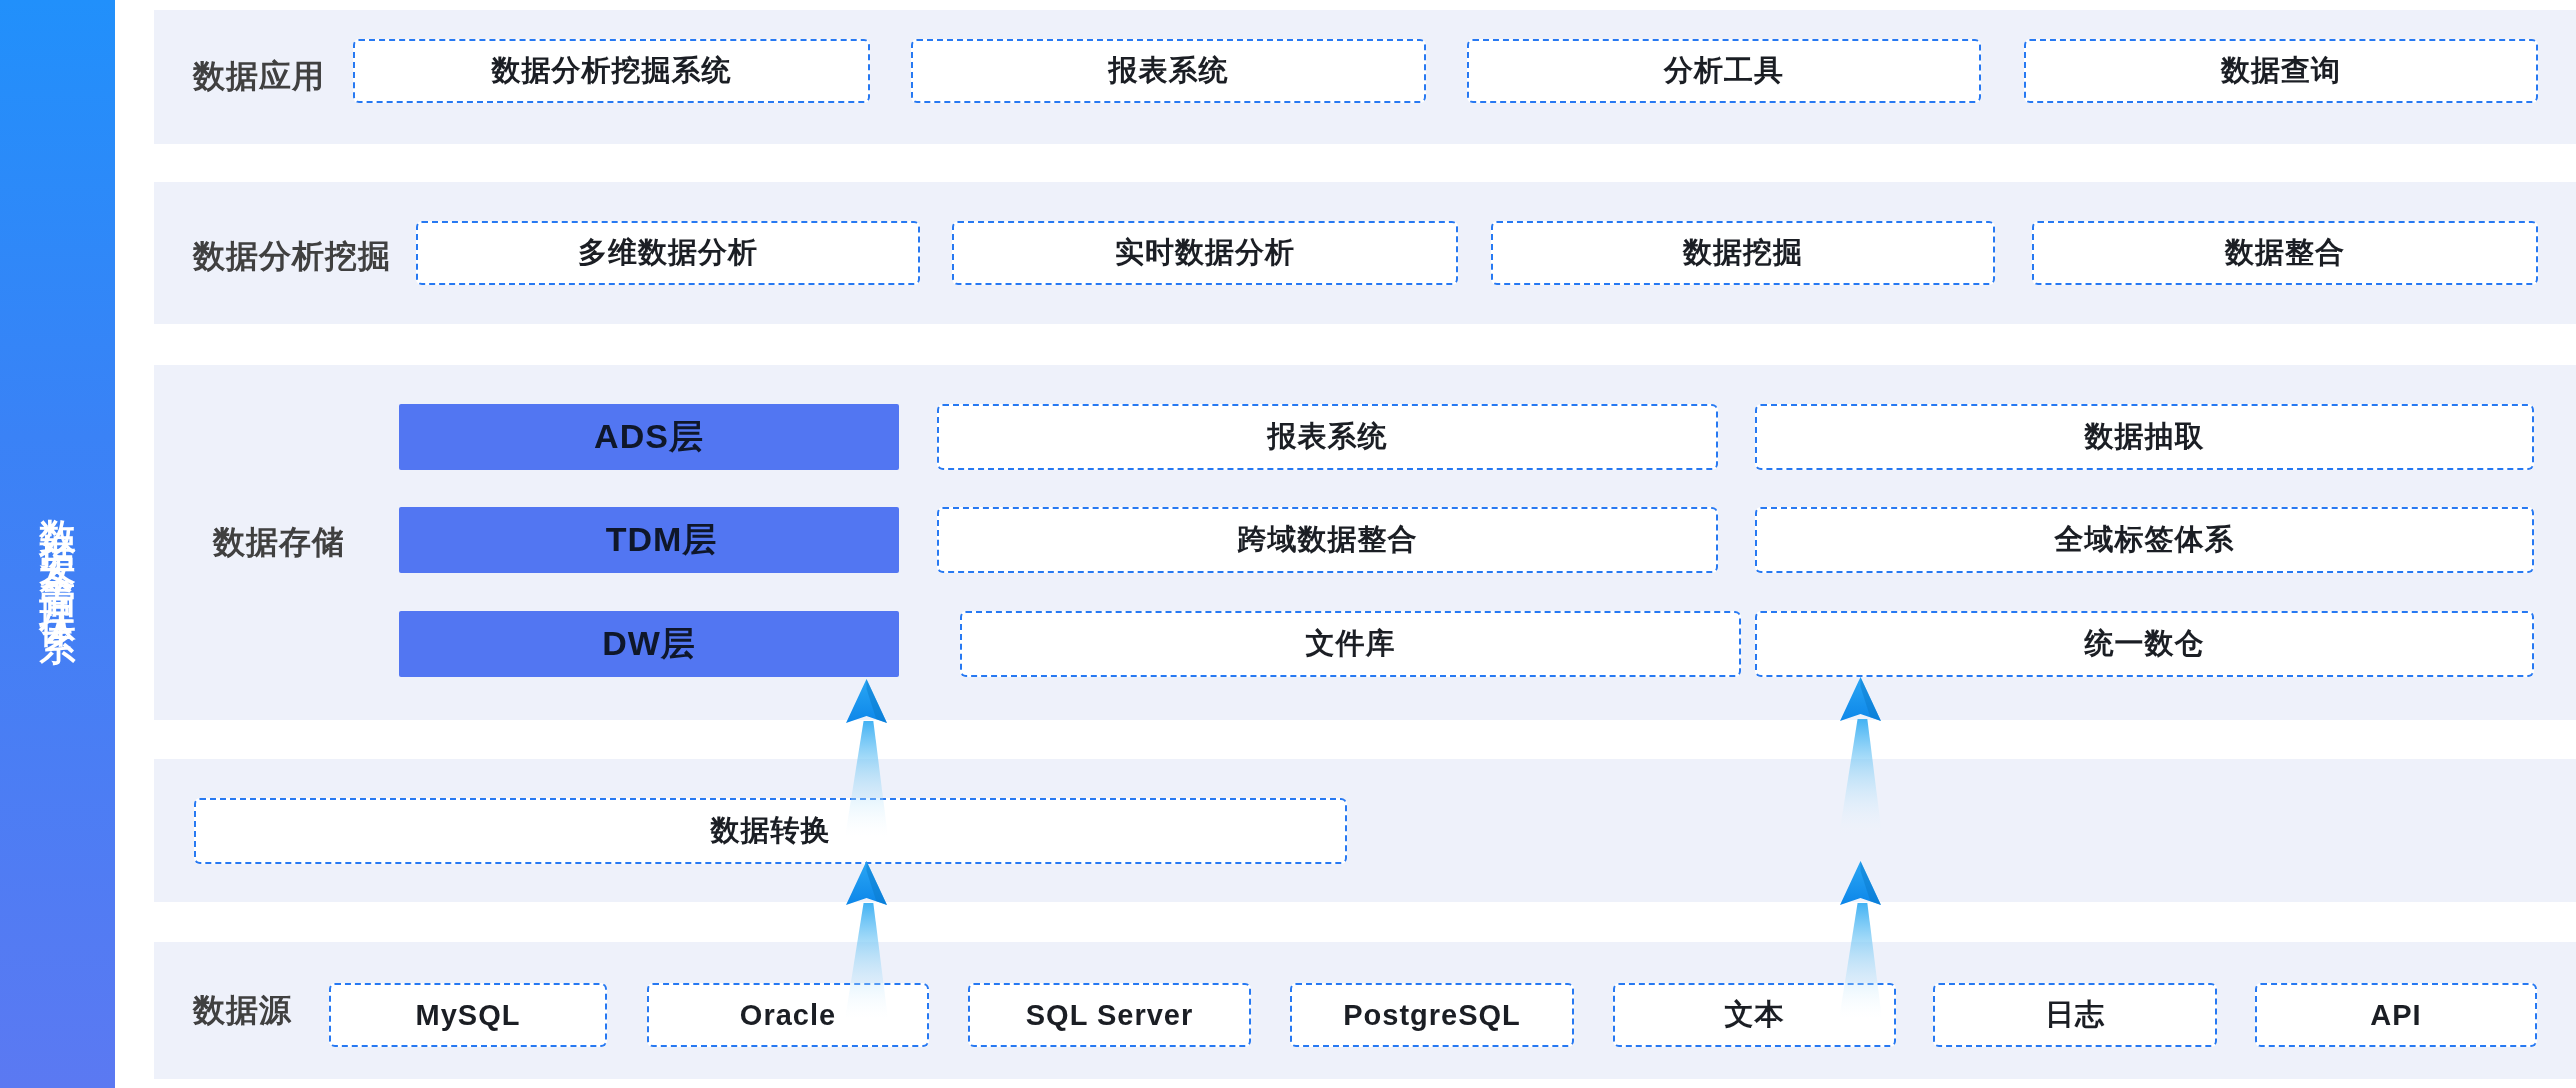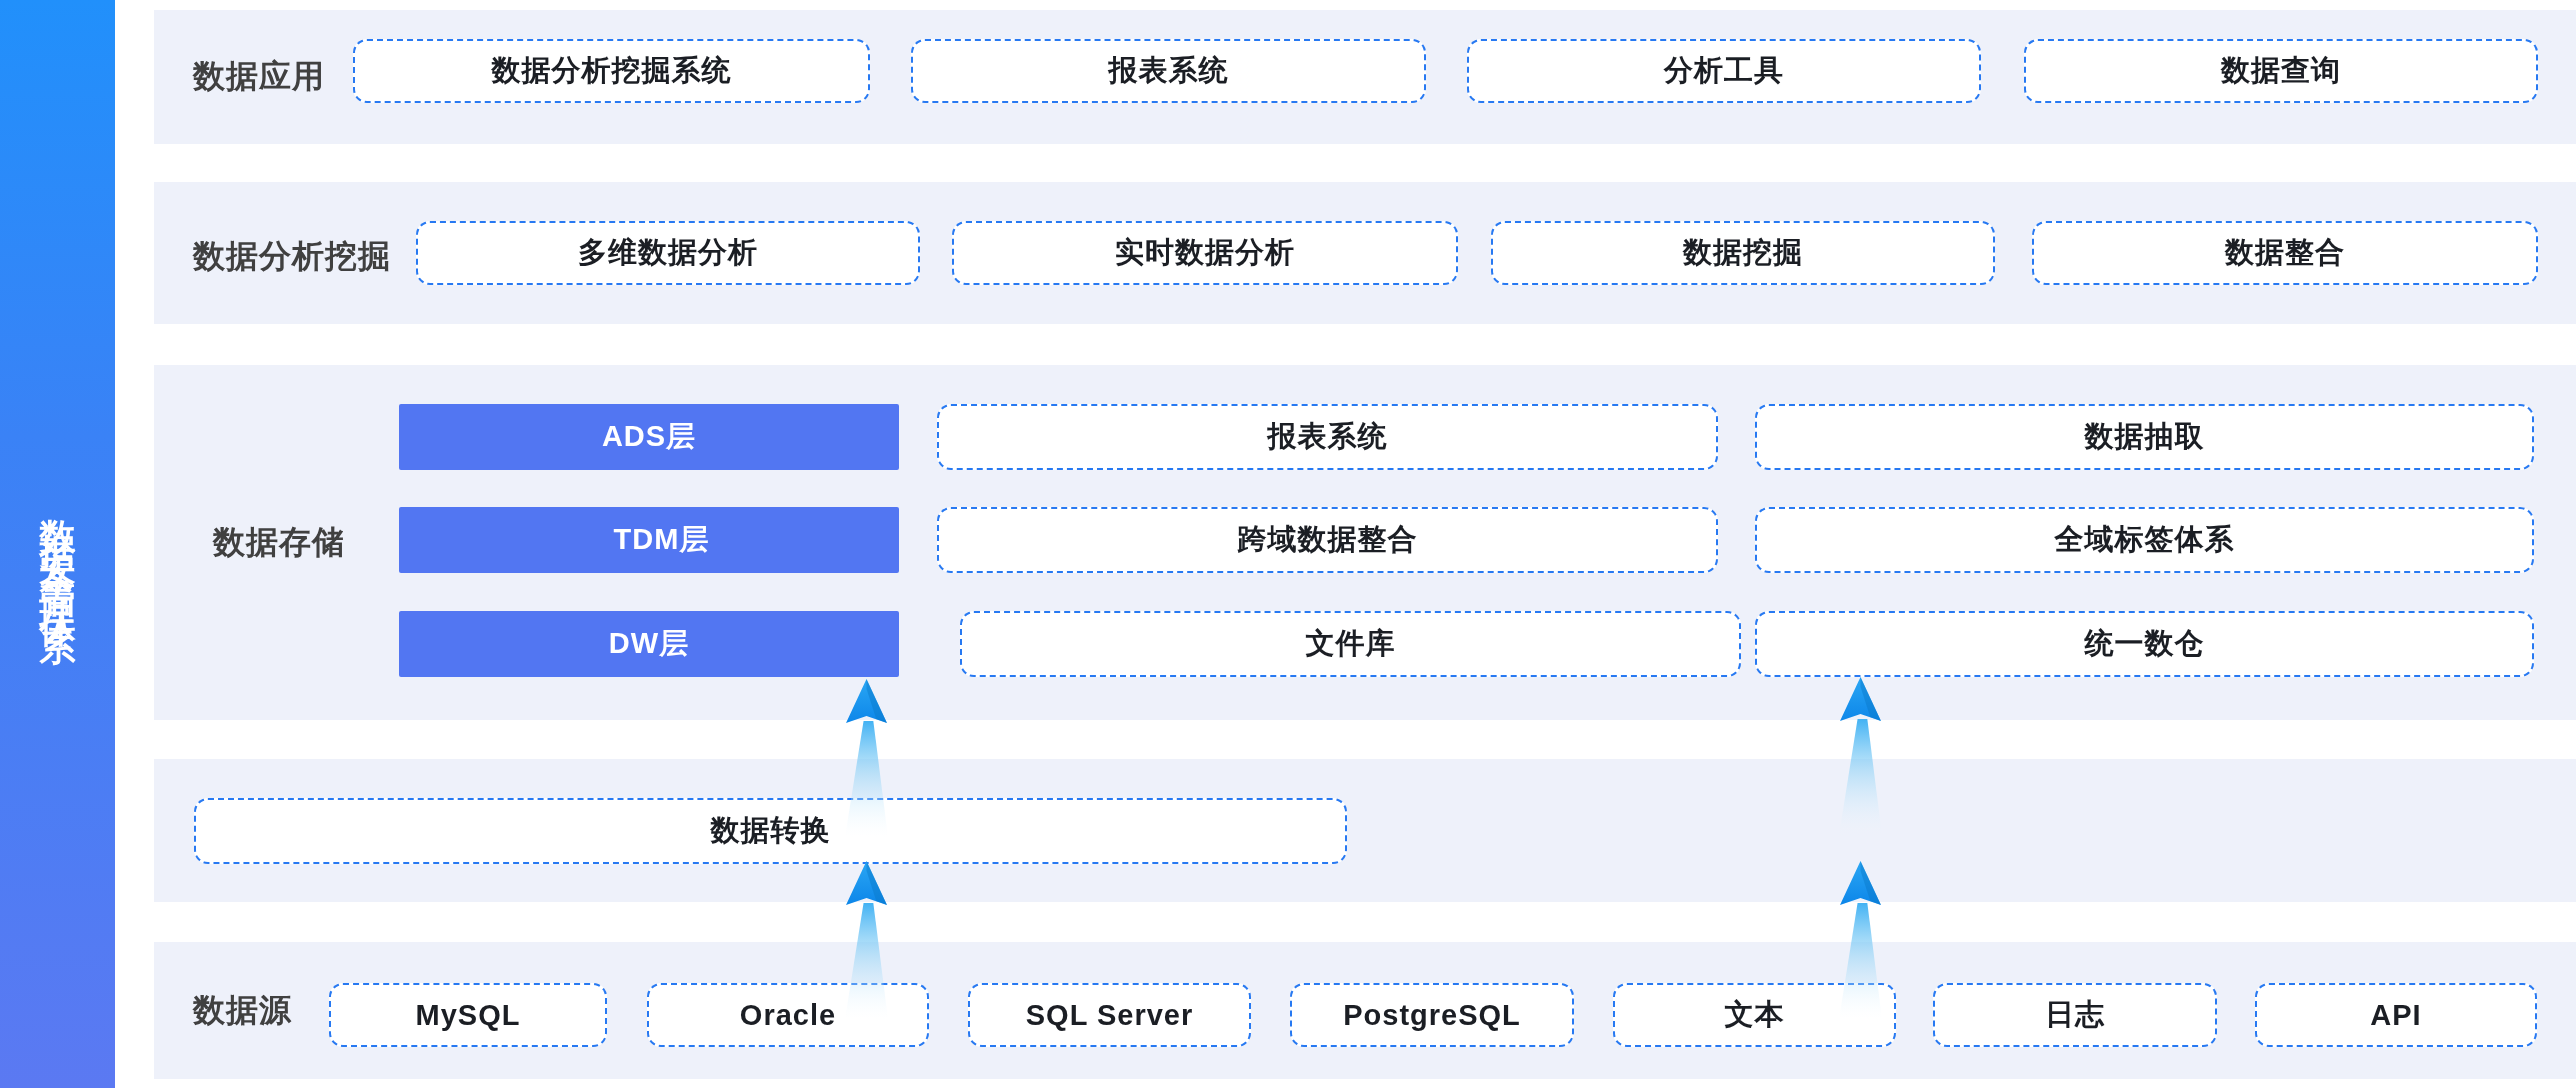--- a/index.html
+++ b/index.html
@@ -44,39 +44,39 @@
     letter-spacing: 1px;
     z-index: 2;
   }
 
   
   .dbox {
     position: absolute;
     box-sizing: border-box;
     background: #ffffff;
     border: 2.9px dashed #2779f2;
-    border-radius: 14px;
+    border-radius: 6px;
     display: flex; align-items: center; justify-content: center;
     font-size: 29px;
     font-weight: 600;
     color: #1b1e24;
     letter-spacing: 1px;
     z-index: 2;
   }
 
   
   .sbox {
     position: absolute;
     box-sizing: border-box;
     background: #5276f2;
     border-radius: 2px;
     display: flex; align-items: center; justify-content: center;
-    font-size: 29px;
+    font-size: 34px;
     font-weight: 600;
-    color: #ffffff;
+    color: #0f172a;
     letter-spacing: 1px;
     z-index: 2;
   }
 
   .arrow {
     position: absolute;
     width: 59px; height: 158px;
     z-index: 5;
     pointer-events: none;
   }

